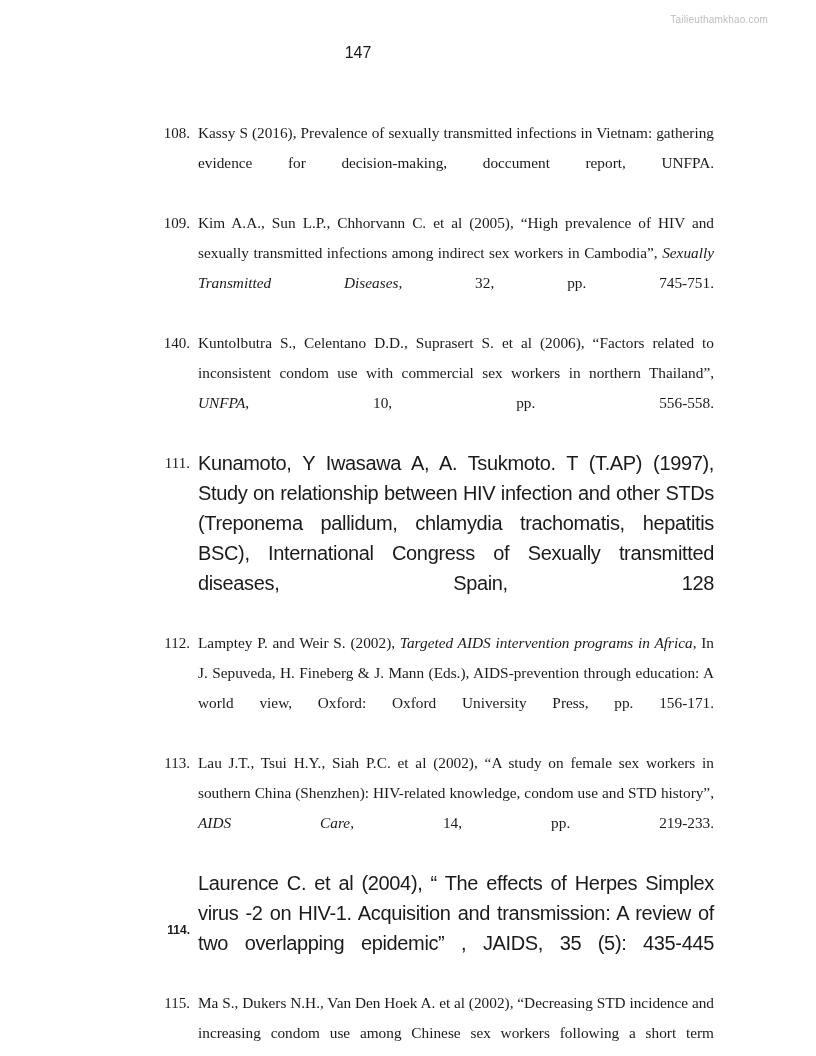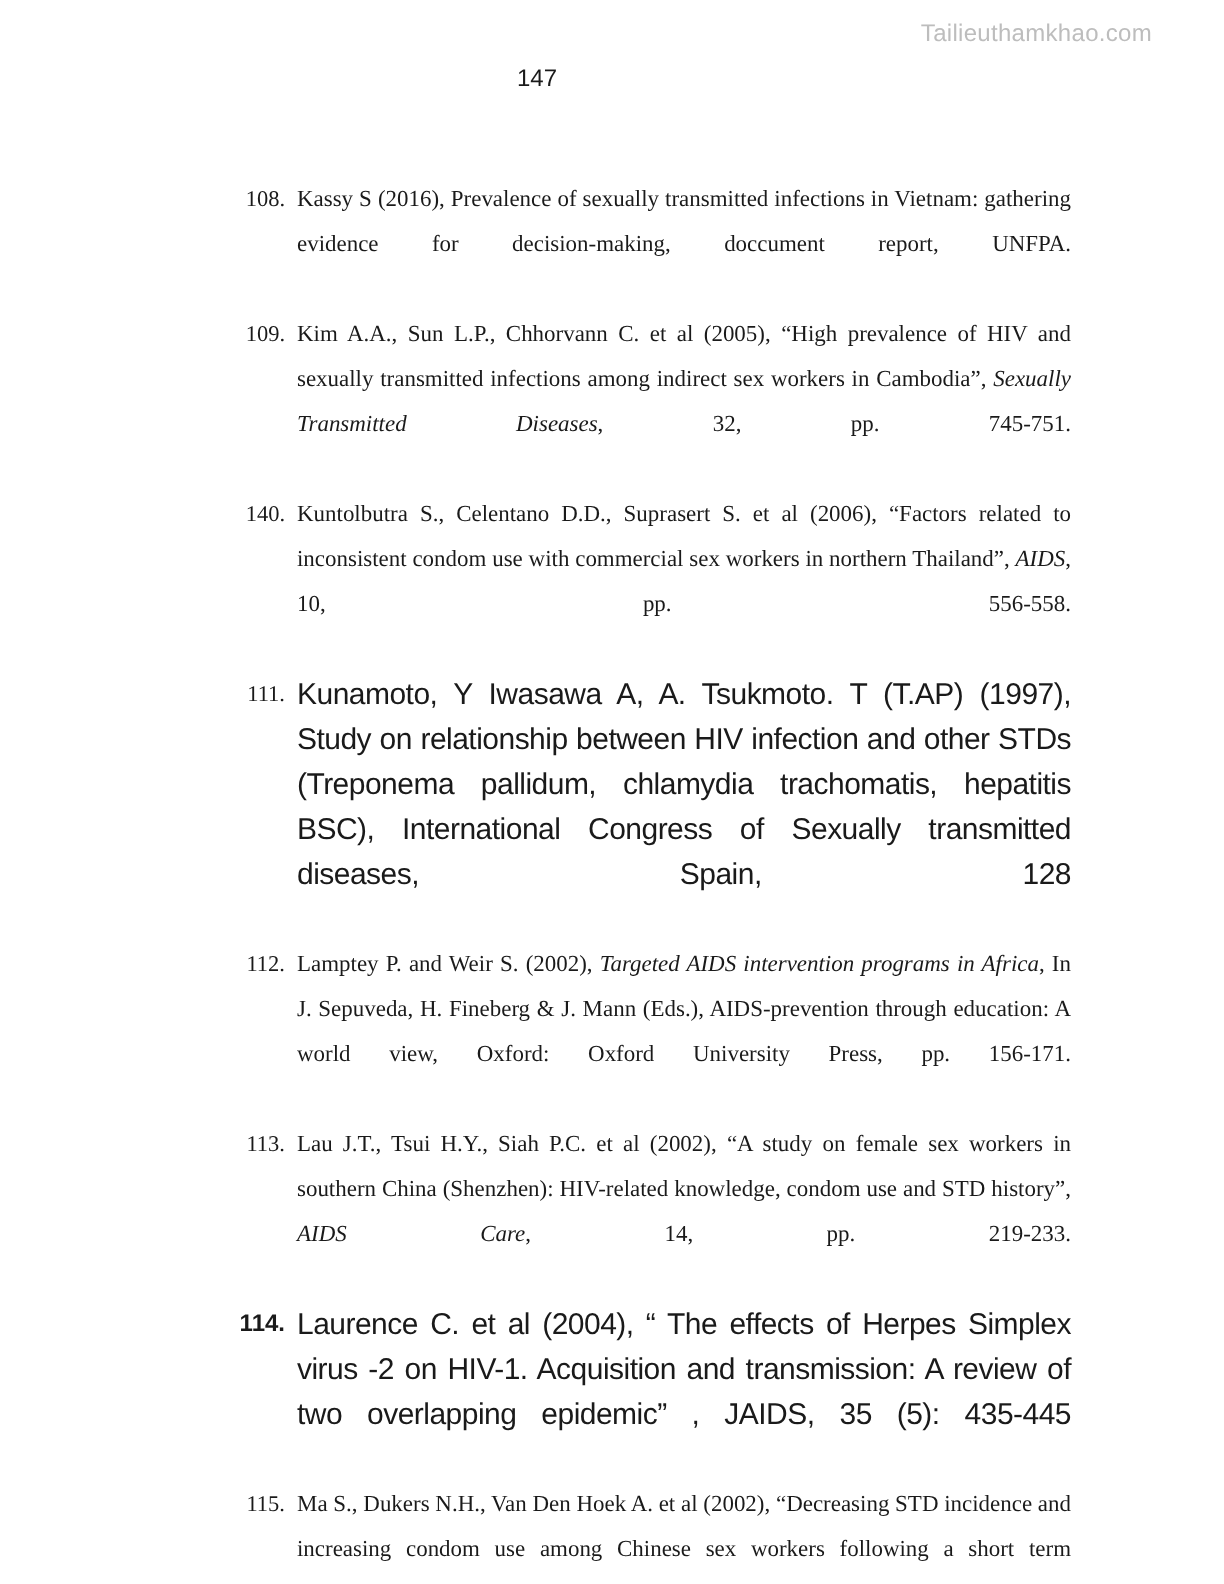--- a/index.html
+++ b/index.html
@@ -21,21 +21,21 @@
     inset: 0;
     background: #ffffff;
   }
 
   
   .watermark {
     position: absolute;
     top: 14px;
     right: 48px;
     font-family: "Liberation Sans", "DejaVu Sans", sans-serif;
-    font-size: 16px;
+    font-size: 10px;
     letter-spacing: 0.2px;
     color: #bdbdbd;
     white-space: nowrap;
     user-select: none;
   }
 
   
   .page-number {
     position: absolute;
     top: 44px;
@@ -86,21 +86,22 @@
     font-family: "Liberation Sans", "DejaVu Sans", sans-serif;
     font-size: 20px;
     letter-spacing: -0.35px;
   }
   .ref-item.sans .ref-num {
     font-family: "Liberation Serif", "DejaVu Serif", serif;
   }
   .ref-item.sans-num .ref-num {
     font-family: "Liberation Sans", "DejaVu Sans", sans-serif;
     font-weight: bold;
-    font-size: 16px;
+    font-size: 12px;
+    margin-top: 47px;
   }
 
   .ref-body {
     display: block;
   }
 
   
   .ref-body::after {
     content: "";
     display: inline-block;
@@ -124,21 +125,21 @@
       <div class="ref-item serif">
         <span class="ref-num">108.</span>
         <span class="ref-body"><span>Kassy S (2016), Prevalence of sexually transmitted infections in Vietnam: gathering evidence for decision-making, doccument report, UNFPA.</span></span>
       </div>
       <div class="ref-item serif">
         <span class="ref-num">109.</span>
         <span class="ref-body"><span>Kim A.A., Sun L.P., Chhorvann C. et al (2005), “High prevalence of HIV and sexually transmitted infections among indirect sex workers in Cambodia”, </span><span class="it">Sexually Transmitted Diseases</span><span>, 32, pp. 745-751.</span></span>
       </div>
       <div class="ref-item serif">
         <span class="ref-num">140.</span>
-        <span class="ref-body"><span>Kuntolbutra S., Celentano D.D., Suprasert S. et al (2006), “Factors related to inconsistent condom use with commercial sex workers in northern Thailand”, </span><span class="it">AIDS</span><span>, 10, pp. 556-558.</span></span>
+        <span class="ref-body"><span>Kuntolbutra S., Celentano D.D., Suprasert S. et al (2006), “Factors related to inconsistent condom use with commercial sex workers in northern Thailand”, </span><span class="it">UNFPA</span><span>, 10, pp. 556-558.</span></span>
       </div>
       <div class="ref-item sans">
         <span class="ref-num">111.</span>
         <span class="ref-body"><span>Kunamoto, Y Iwasawa A, A. Tsukmoto. T (T.AP) (1997), Study on relationship between HIV infection and other STDs (Treponema pallidum, chlamydia trachomatis, hepatitis BSC), International Congress of Sexually transmitted diseases, Spain, 128</span></span>
       </div>
       <div class="ref-item serif">
         <span class="ref-num">112.</span>
         <span class="ref-body"><span>Lamptey P. and Weir S. (2002), </span><span class="it">Targeted AIDS intervention programs in Africa</span><span>, In J. Sepuveda, H. Fineberg &amp; J. Mann (Eds.), AIDS-prevention through education: A world view, Oxford: Oxford University Press, pp. 156-171.</span></span>
       </div>
       <div class="ref-item serif">

